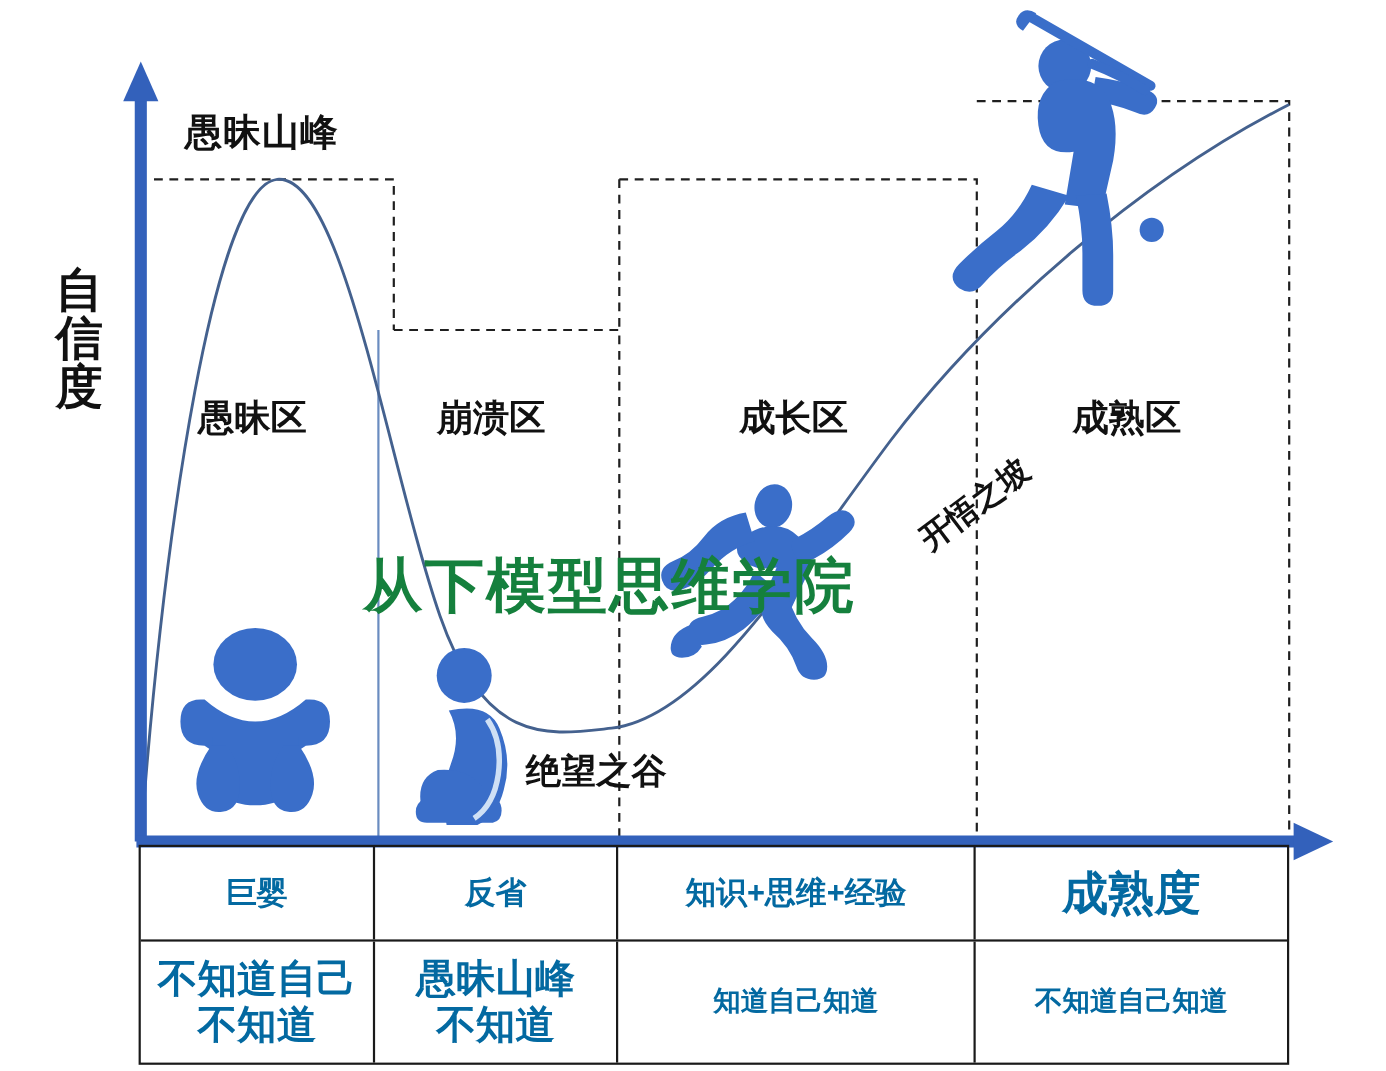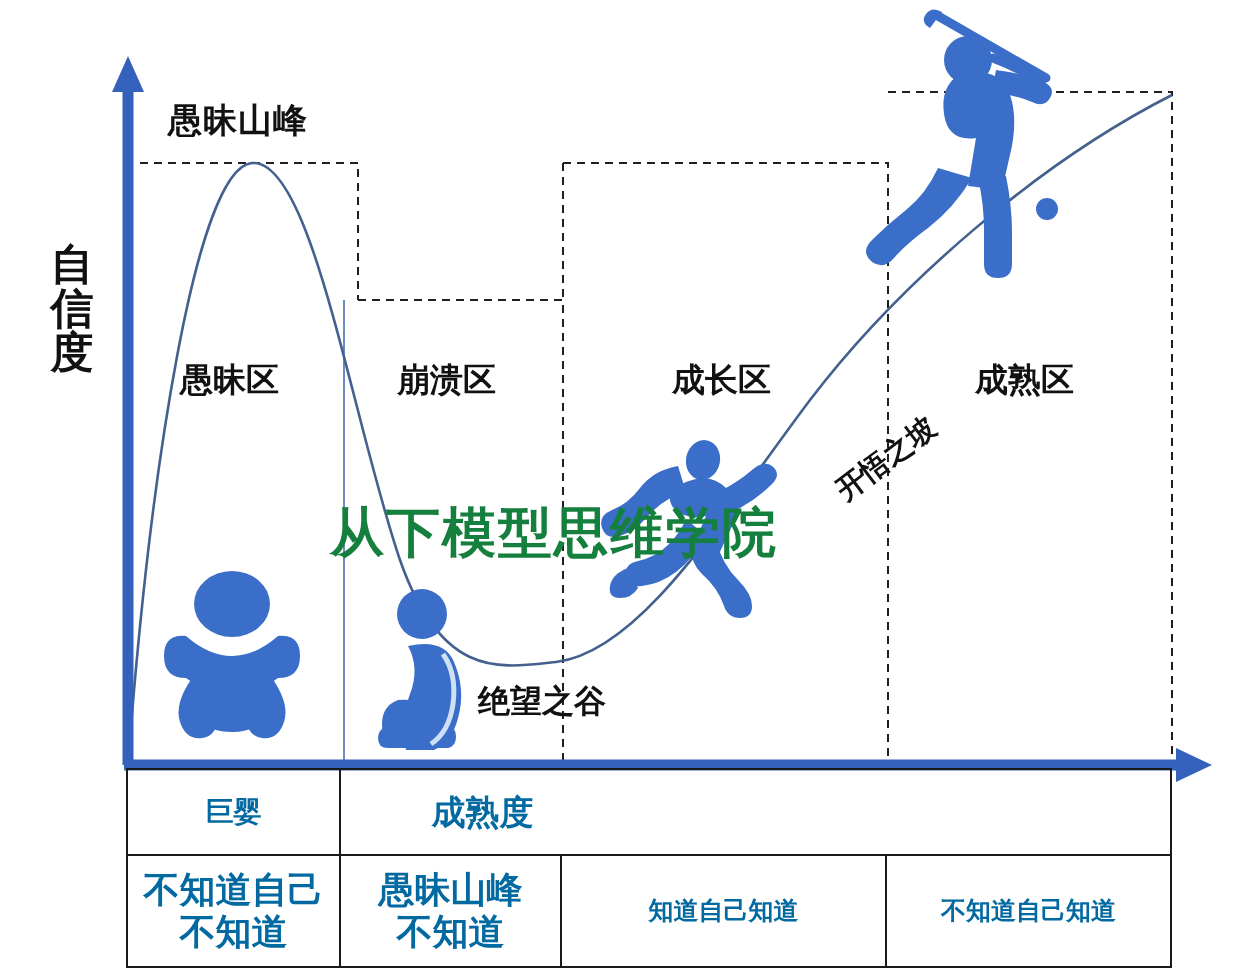--- a/index.html
+++ b/index.html
@@ -61,21 +61,21 @@
     color:#0369a1;font-weight:700;
     line-height:1.18;
     white-space:pre-line;
   }
   .tcell:last-child{border-right:none;}
   .c0{width:213px;}
   .c1{width:221px;}
   .c2{width:325px;}
   .c3{width:283px;}
   #trow-0 .tcell{font-size:28px;}
-  #trow-0 .c3{font-size:34px;}
+  #trow-0 .c3{font-size:42px;}
   #trow-1 .tcell{font-size:36px;font-weight:600;}
   #trow-1 .c2,#trow-1 .c3{font-size:25px;}
 </style>
 </head>
 <body>
 
 <div id="stage">
 
   <svg class="layer" viewBox="0 0 1260 974">
 
@@ -173,20 +173,22 @@
     <span>自</span>
     <span>信</span>
     <span>度</span>
   </div>
 
   <div id="watermark">从下模型思维学院</div>
 
   <div id="table">
     <div class="trow" id="trow-0">
       <div class="tcell c0">巨婴</div>
+      <div class="tcell c1">反省</div>
+      <div class="tcell c2">知识+思维+经验</div>
       <div class="tcell c3">成熟度</div>
     </div>
     <div class="trow" id="trow-1">
       <div class="tcell c0">不知道自己
 不知道</div>
       <div class="tcell c1">愚昧山峰
 不知道</div>
       <div class="tcell c2">知道自己知道</div>
       <div class="tcell c3">不知道自己知道</div>
     </div>

